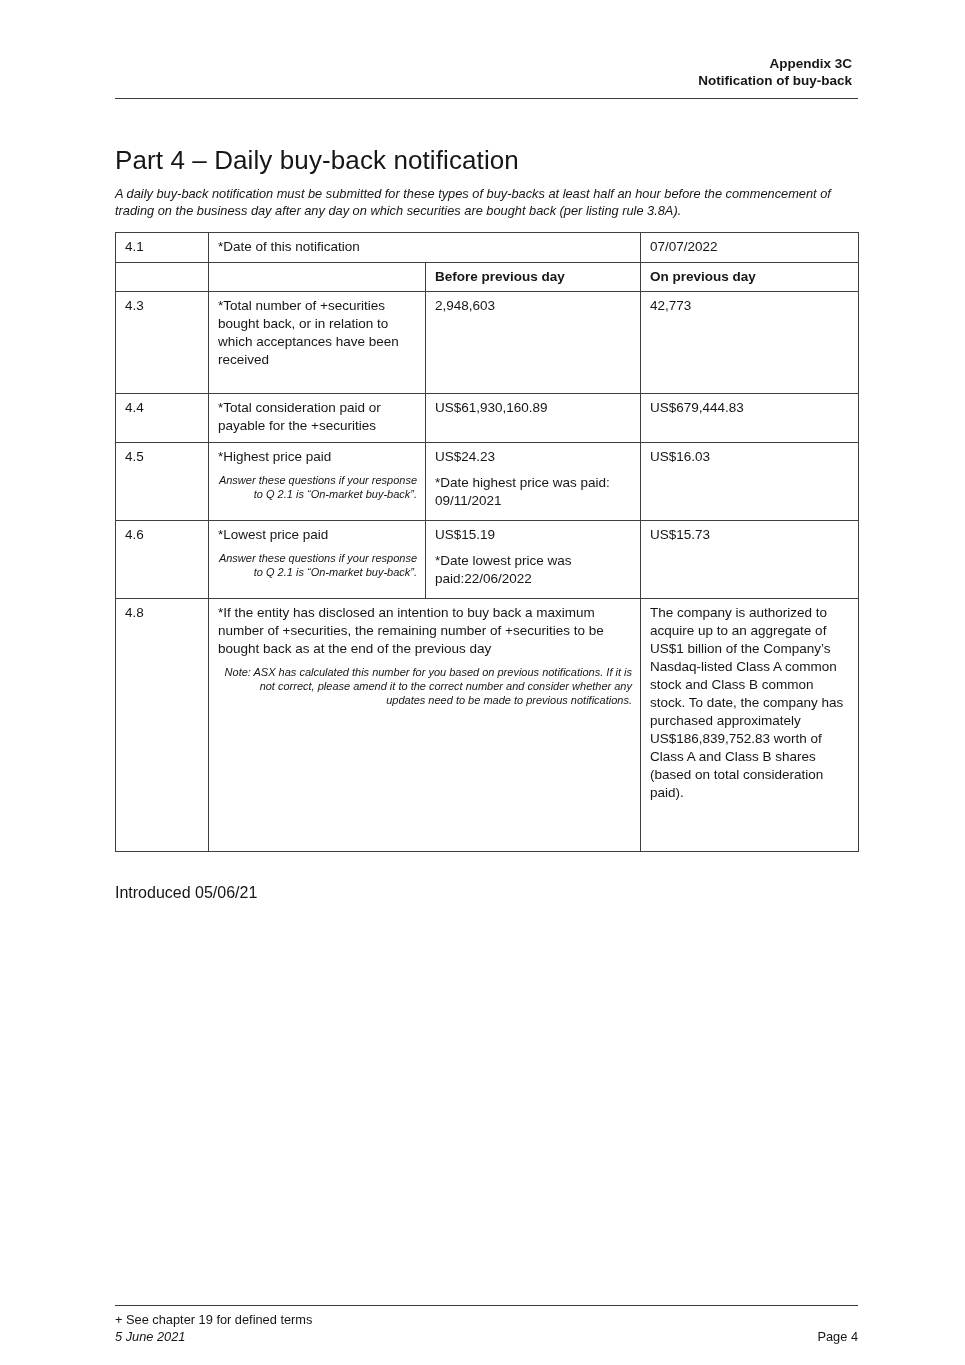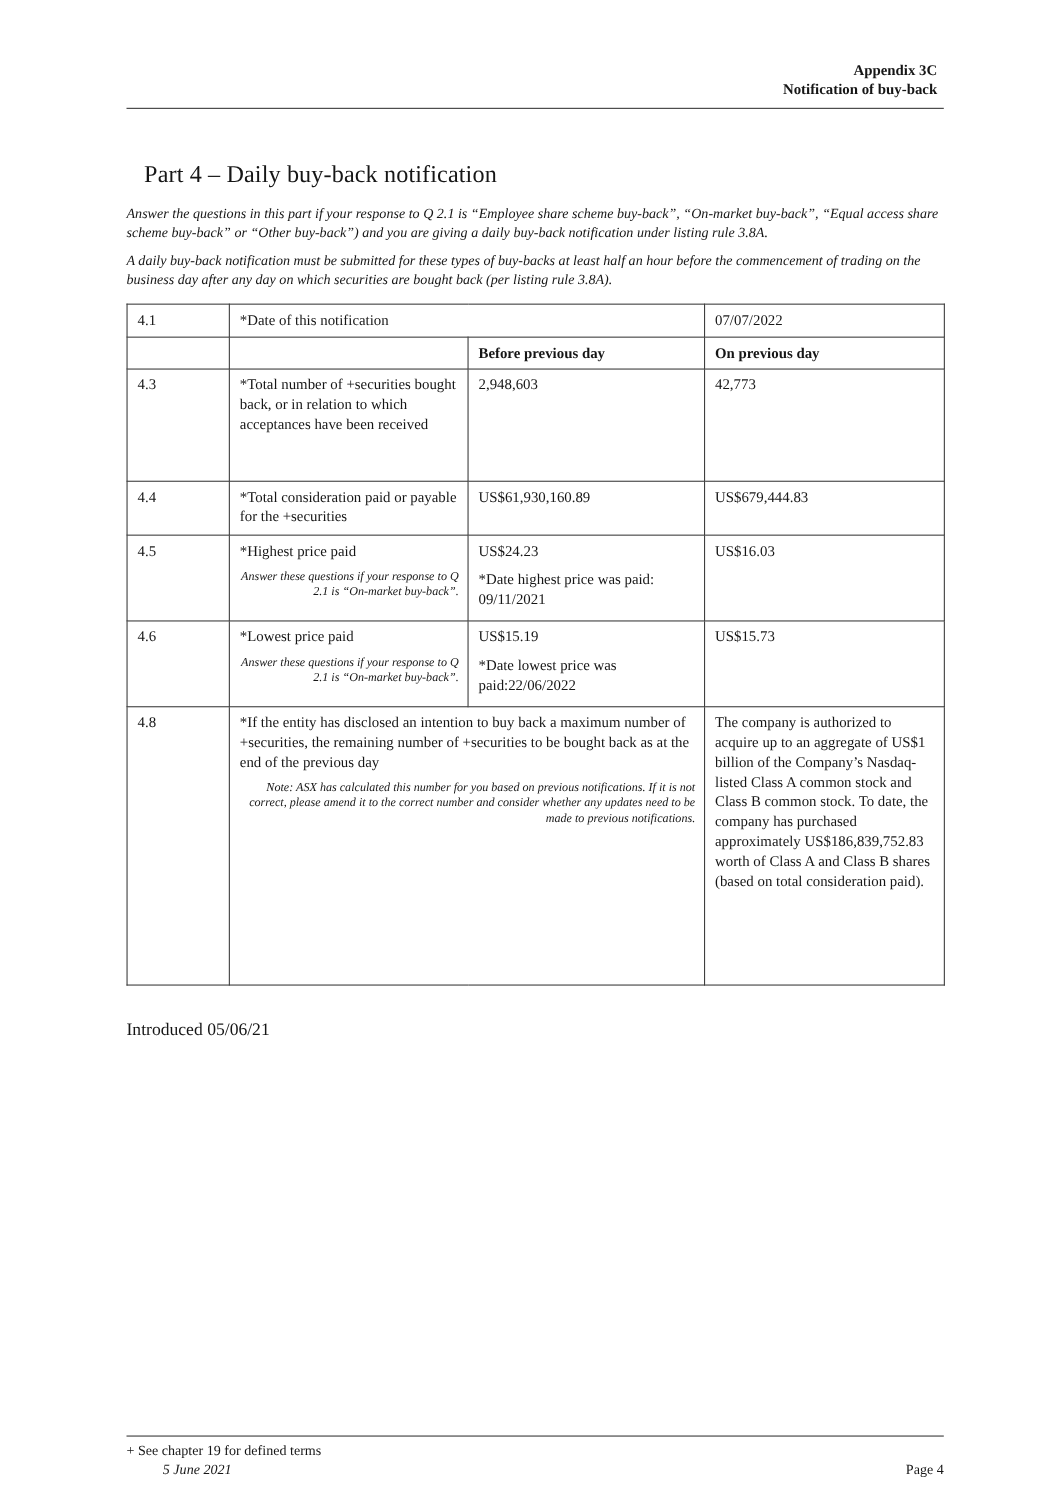--- a/index.html
+++ b/index.html
@@ -5,41 +5,41 @@
   * { box-sizing: border-box; }
   html, body { margin: 0; padding: 0; }
   body {
     width: 965px; height: 1365px;
     background: #ffffff;
     font-family: "Liberation Sans", sans-serif;
     color: #161616;
     position: relative;
     overflow: hidden;
   }
-  .page { position: absolute; inset: 0; font-family: Liberation Serif, serif; }
+  .page { position: absolute; inset: 0; }
   .content { padding: 0 107px 0 115px; }
 
   
   .doc-header {
     padding-top: 55px;
     text-align: right;
     font-weight: bold;
     font-size: 13.5px;
     line-height: 17px;
     padding-right: 6px;
   }
   .header-rule {
     margin-top: 9px;
     border-bottom: 1.2px solid #3a3a3a;
   }
 
   
   .part-title {
-    margin: 46px 0 0 16px;
-    font-size: 22px;
+    margin: 46px 0 0 0;
+    font-size: 26px;
     font-weight: normal;
     letter-spacing: 0.1px;
   }
 
   
   .intro p {
     font-style: italic;
     font-size: 12.8px;
     line-height: 17px;
     margin: 0;
@@ -99,38 +99,37 @@
     border-top: 1.2px solid #3a3a3a;
     padding-top: 5px;
     font-size: 12.8px;
     line-height: 17px;
   }
   .footer-row2 {
     display: flex;
     justify-content: space-between;
     align-items: baseline;
   }
-  .footer-date { font-style: italic; margin-left: 33px; }
+  .footer-date { font-style: italic; }
 </style>
 </head>
 <body>
 
 <div class="page">
   <div class="content">
 
     <div class="doc-header">
       <div>Appendix 3C</div>
       <div>Notification of buy-back</div>
     </div>
     <div class="header-rule"></div>
 
     <h1 class="part-title">Part 4 – Daily buy-back notification</h1>
 
     <div class="intro">
-      <p class="p1">Answer the questions in this part if your response to Q 2.1 is “Employee share scheme buy-back”, “On-market buy-back”, “Equal access share scheme buy-back” or “Other buy-back”) and you are giving a daily buy-back notification under listing rule 3.8A.</p>
       <p class="p2">A daily buy-back notification must be submitted for these types of buy-backs at least half an hour before the commencement of trading on the business day after any day on which securities are bought back (per listing rule 3.8A).</p>
     </div>
 
     <table class="form-table">
       <colgroup>
         <col class="c1">
           <col class="c2">
           <col class="c3">
           <col class="c4">
       </colgroup>

